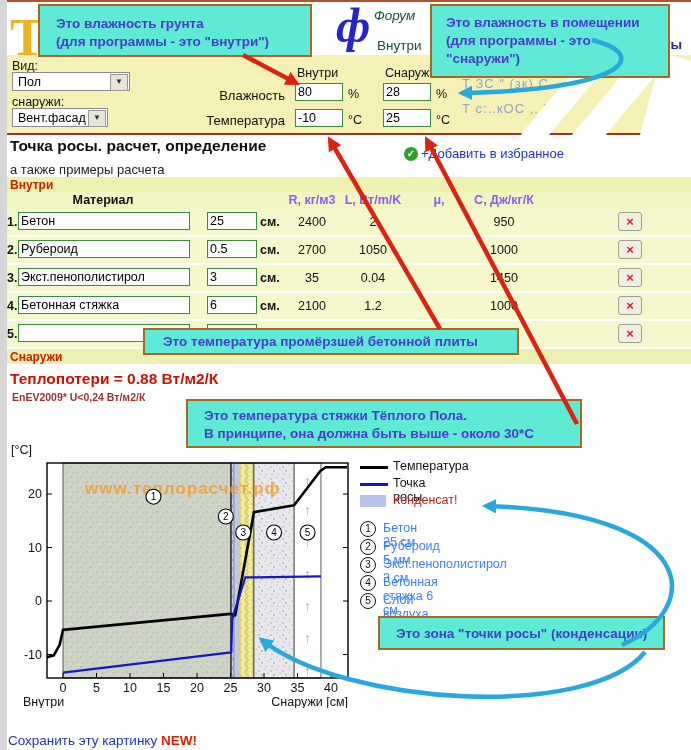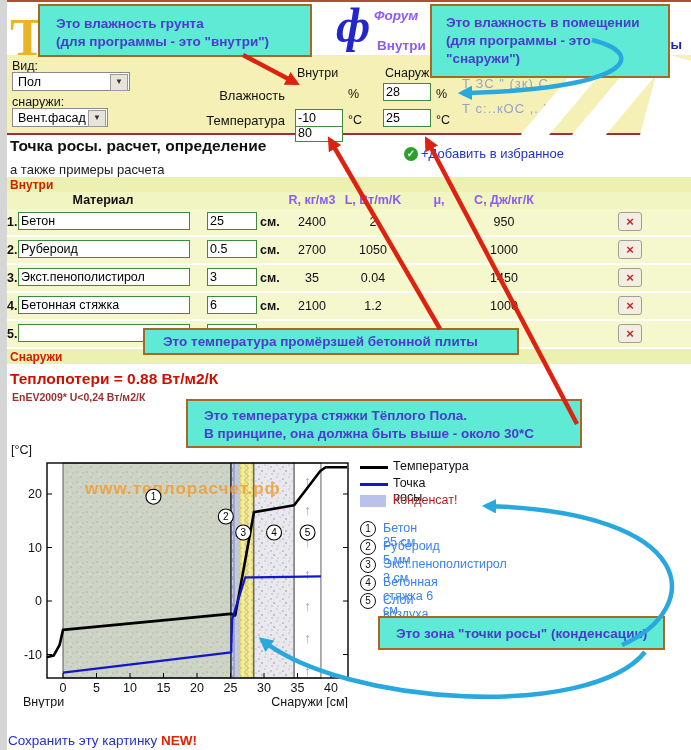--- a/index.html
+++ b/index.html
@@ -5,21 +5,21 @@
   html,body{margin:0;padding:0;}
   body{font-family:"Liberation Sans", sans-serif; background:#fff;}
   .page{position:relative;width:691px;height:750px;background:#fff;overflow:hidden;}
   .abs{position:absolute;}
   .left-strip{left:0;top:0;width:7px;height:750px;background:#d6d6d6;}
   .top-line{left:7px;top:0;width:684px;height:2px;background:#b05030;}
 
   
   .logo-t{left:10px;top:12px;font-family:"Liberation Serif",serif;font-size:52px;font-weight:bold;color:#e9b525;line-height:1;}
   .logo-f{left:336px;top:2px;font-family:"Liberation Serif",serif;font-size:48px;font-weight:bold;font-style:italic;color:#2525cc;line-height:1;}
-  .menu-item{color:#8b5cf6;font-size:13.5px;font-weight:bold;cursor:pointer;}
+  .menu-item{color:#14532d;font-size:13.5px;font-weight:normal;cursor:pointer;}
   .menu-forum{left:374px;top:8px;font-style:italic;}
   .menu-raschet{left:377px;top:38px;}
   .menu-frag{left:664px;top:37px;color:#2424b4;font-size:13.5px;font-weight:bold;}
 
   
   .band{left:7px;top:55px;width:684px;height:78px;background:#f5f1b6;border-bottom:2px solid #993333;}
   .flabel{font-size:12.5px;color:#111;}
   .sel{background:#fff;border:1px solid #8a8a8a;height:19px;font-size:12.5px;color:#000;padding:2px 0 0 5px;box-sizing:border-box;cursor:pointer;}
   .sel .sel-btn{position:absolute;right:1px;top:1px;width:16px;height:15px;background:#e8e4da;border:1px solid #9a9a9a;text-align:center;font-size:8px;line-height:14px;color:#333;}
   .inp{position:absolute;border:1px solid #3f8a3f;background:#fff;font-family:"Liberation Sans",sans-serif;font-size:12.5px;color:#000;padding:0 2px;height:16px;box-sizing:content-box;}
@@ -95,21 +95,21 @@
   <div class="abs sel" style="left:12px;top:108px;width:96px;">
     <span>Вент.фасад</span>
     <span class="sel-btn">▼</span>
   </div>
 
   <div class="abs flabel" style="left:160px;top:88px;width:125px;text-align:right;font-size:13px;">Влажность</div>
   <div class="abs flabel" style="left:160px;top:113px;width:125px;text-align:right;font-size:13px;">Температура</div>
   <div class="abs colhdr" style="left:297px;top:66px;">Внутри</div>
   <div class="abs colhdr" style="left:385px;top:66px;">Снаружи</div>
 
-  <input class="inp" style="left: 295px; top: 83px; width: 42px; margin-top: 41px;" value="80">
+  <input class="inp" style="left: 295px; top: 83px; width: 42px;" value="80">
   <div class="abs unit" style="left:348px;top:87px;">%</div>
   <input class="inp" style="left: 383px; top: 83px; width: 42px;" value="28">
   <div class="abs unit" style="left:436px;top:87px;">%</div>
   <input class="inp" style="left: 295px; top: 109px; width: 42px;" value="-10">
   <div class="abs unit" style="left:348px;top:113px;">°C</div>
   <input class="inp" style="left: 383px; top: 109px; width: 42px;" value="25">
   <div class="abs unit" style="left:436px;top:113px;">°C</div>
 
   <div class="abs obsc" style="left:462px;top:76px;">Т    ЗС   "     (зк) С -</div>
   <div class="abs obsc" style="left:462px;top:101px;">Т   с:..кОС      ,..)</div>

